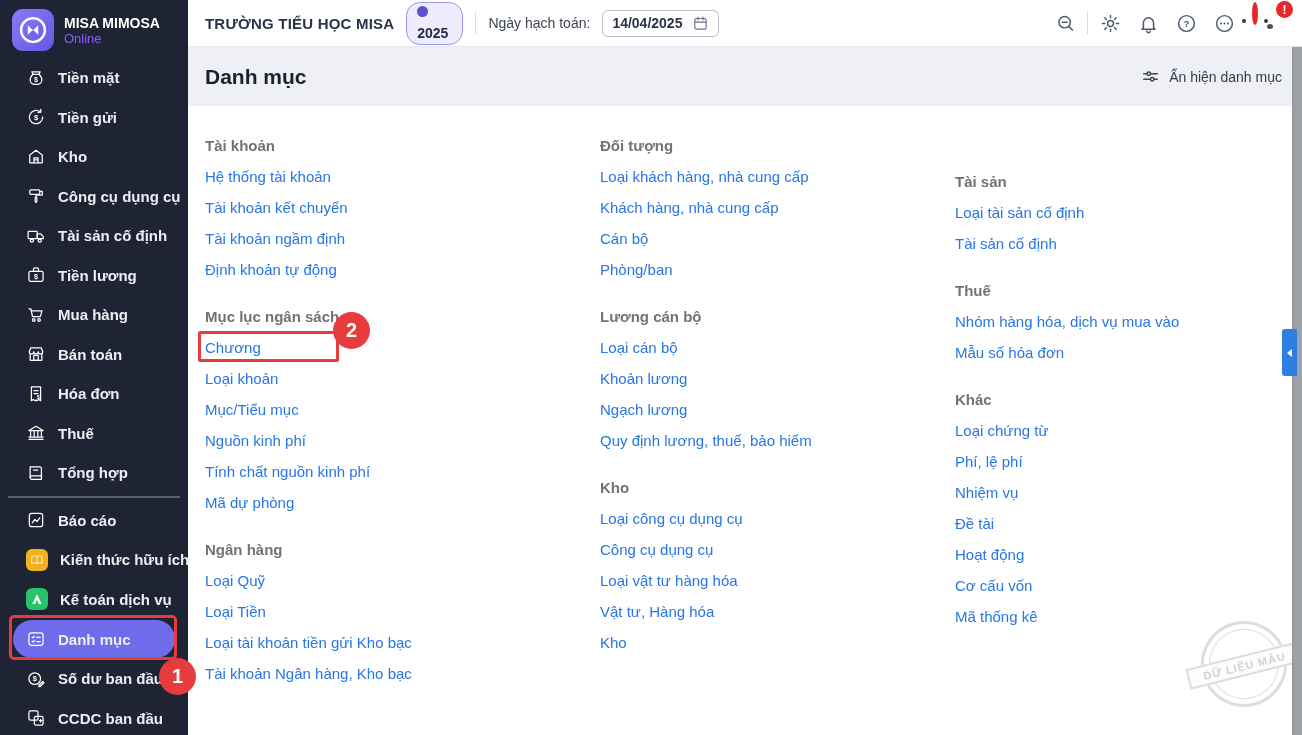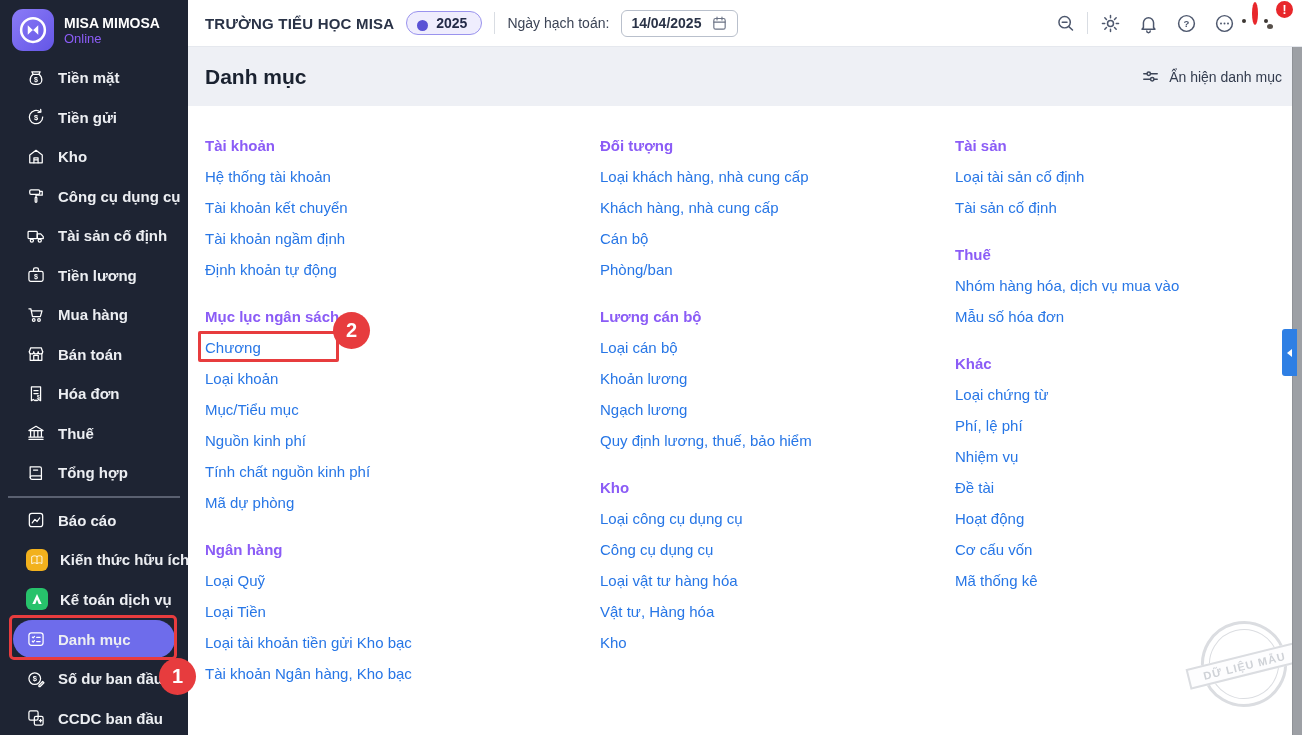--- a/index.html
+++ b/index.html
@@ -32,22 +32,22 @@
                  display:grid; place-items:center; z-index:30; }
   .sidebar-annot-box { position:absolute; left:9px; top:615px; width:168px; height:45px;
                        border:3px solid #e73c3e; border-radius:5px; z-index:25; pointer-events:none; }
   .sidebar-annot-badge { left:159px; top:658px; }
 
   
   .main { position:relative; flex:1; height:735px; background:#fff; }
   .topbar { display:flex; align-items:center; height:47px; background:#fff;
             border-bottom:1px solid #e5e8ee; padding:0 14px 0 17px; gap:12px; }
   .company { font-size:15px; font-weight:700; color:#2a3347; letter-spacing:.2px; white-space:nowrap; }
-  .year-pill { display:flex; align-items:flex-end; gap:8px; border:1px solid #9a93ee; background:#efedfd;
-               border-radius:14px; padding:3px 14px 3px 10px; cursor:pointer; }
+  .year-pill { display:flex; align-items:flex-start; gap:8px; border:1px solid #9a93ee; background:#efedfd;
+               border-radius:14px; padding:3px 14px 3px 10px; cursor:pointer;flex-direction:column; }
   .year-dot { width:11px; height:11px; border-radius:50%; background:#5a52d5; }
   .year-text { font-size:14px; font-weight:600; color:#232a47; }
   .tb-sep { width:1px; height:22px; background:#d9dde3; }
   .date-label { font-size:14px; color:#3c4456; white-space:nowrap; }
   .date-box { display:flex; align-items:center; gap:10px; border:1px solid #b9c0cc; border-radius:6px;
               padding:4px 9px; cursor:text; background:#fff; }
   .date-value { font-size:14px; font-weight:600; color:#2a3347;text-align:right; }
   .tb-spacer { flex:1; }
   .tb-icons { display:flex; align-items:center; gap:6px; }
   .tb-btn { width:32px; height:32px; display:grid; place-items:center; cursor:pointer; color:#4d576d; }
@@ -63,23 +63,23 @@
 
   .page-head { display:flex; align-items:center; height:59px; background:#eef0f5; padding:0 20px 0 17px; }
   .page-title { font-size:21px; font-weight:700; color:#1a2230; }
   .ph-spacer { flex:1; }
   .toggle-cats { display:flex; align-items:center; gap:9px; color:#333c4e; font-size:14px; cursor:pointer; }
   .toggle-cats svg { color:#3c4557; }
 
   .content { position:relative; height:629px; background:#fff; overflow:hidden; }
   .columns { display:flex; padding:24px 0 0 17px; }
   .col { display:flex; flex-direction:column; }
-  .col-1 { width:395px; } .col-2 { width:355px; } .col-3 { width:300px; }
+  .col-1 { width:395px; } .col-2 { width:355px; } .col-3 { width:300px;margin-top:36px; }
   .section { margin-bottom:16px; }
-  .section-title { font-size:15px; font-weight:700; color:#8b5cf6; line-height:31px; }
+  .section-title { font-size:15px; font-weight:700; color:#737373; line-height:31px; }
   .cat-row { position:relative; line-height:31px; }
   .cat-link { font-size:15px; color:#2776e6; text-decoration:none; cursor:pointer; }
   .link-annot-box { position:absolute; left:-7px; top:-1px; width:141px; height:31px;
                     border:3px solid #e73c3e; border-radius:2px; pointer-events:none; }
   .link-annot-badge { left:128px; top:-20px; }
 
   
   .stamp { position:absolute; left:1013px; top:515px; width:86px; height:86px;
            border:3px solid #dbdde1; border-radius:50%; transform:rotate(-14deg); pointer-events:none; }
   .stamp-inner { position:absolute; inset:5px; border:1.5px solid #dbdde1; border-radius:50%; }

